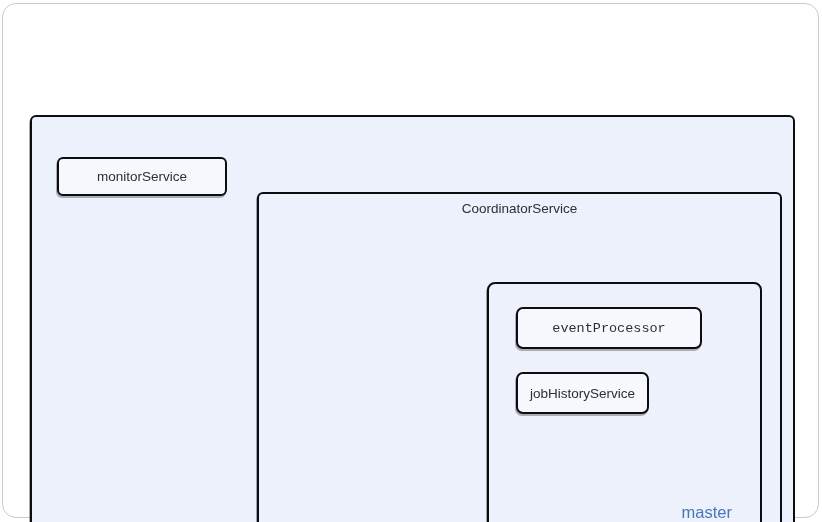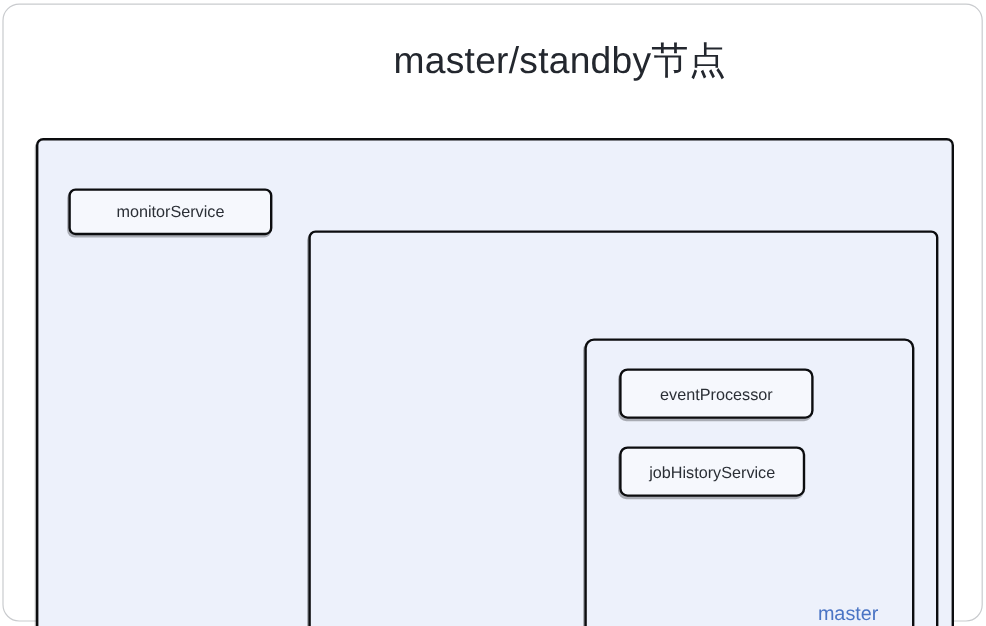--- a/index.html
+++ b/index.html
@@ -94,56 +94,57 @@
   .master-group-box {
     left: 228px;
     top: 51px;
     width: 275px;
     height: 260px;
     border-radius: 8px;
   }
   .event-processor-box {
     left: 27px;
     top: 23px;
-    width: 162px;
+    width: 186px;
     height: 42px;
     border-radius: 7px;
+    font-family: Liberation Mono, monospace;
   }
   .job-history-box {
     left: 27px;
     top: 88px;
-    width: 155px;
+    width: 133px;
     height: 42px;
     border-radius: 7px;
   }
   .master-group-label {
     position: absolute;
     right: 28px;
     bottom: 18px;
     font-size: 16.5px;
     color: #4a74c4;
     white-space: nowrap;
     padding-left: 20px;
   }
 </style>
 </head>
 <body>
 
 <div class="stage">
   <div class="window-frame"></div>
 
-  <div class="diagram-title">master/standby节点</div>
 
   <div class="box container-box outer-node-box">
 
     <div class="box leaf-box monitor-service-box">
       <span class="box-label">monitorService</span>
     </div>
 
     <div class="box container-box coordinator-box">
+      <span class="container-label">CoordinatorService</span>
 
 
       <div class="box container-box master-group-box">
 
         <div class="box leaf-box event-processor-box">
           <span class="box-label">eventProcessor</span>
         </div>
 
         <div class="box leaf-box job-history-box">
           <span class="box-label">jobHistoryService</span>

